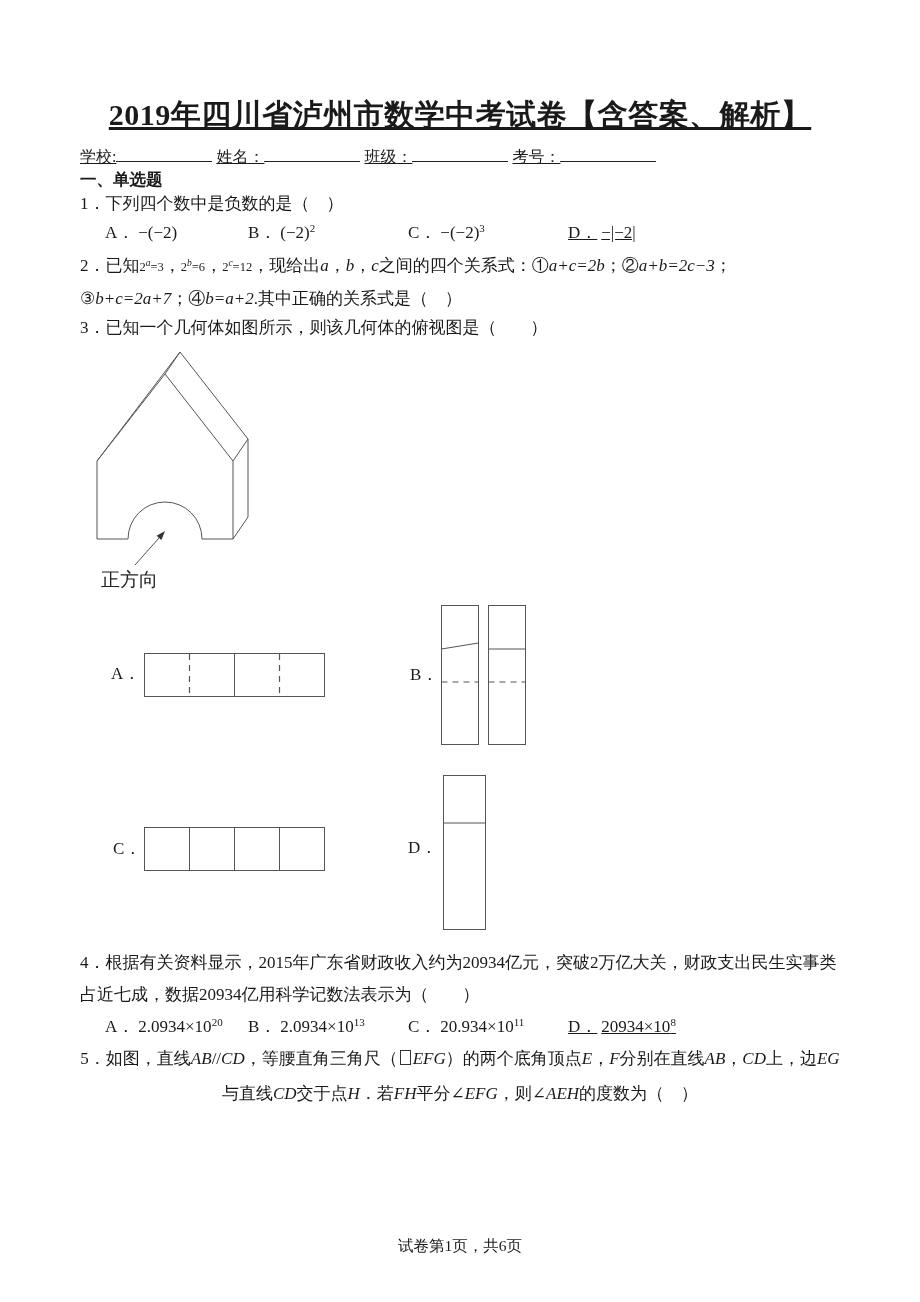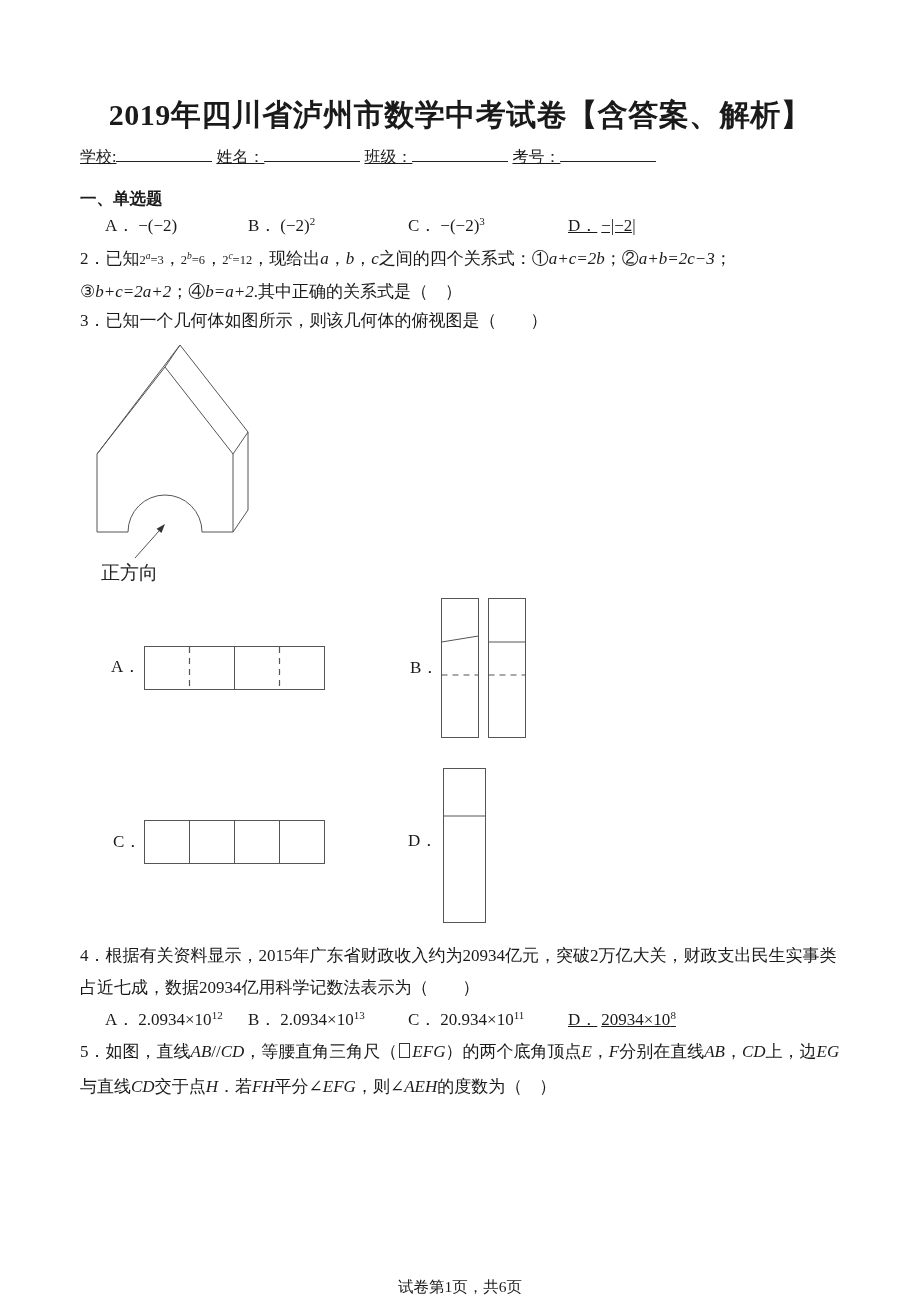--- a/index.html
+++ b/index.html
@@ -3,29 +3,29 @@
 <meta charset="utf-8">
 <style>
   html,body{margin:0;padding:0;}
   body{
     width:920px;height:1302px;background:#ffffff;position:relative;overflow:hidden;
     font-family:"Liberation Serif","DejaVu Serif",serif;color:#1a1a1a;
   }
   .page{padding:92px 80px 0 80px;}
   .title{
     margin:0;font-size:30px;line-height:46px;font-weight:700;text-align:center;
-    letter-spacing:0.5px;white-space:nowrap;
+    letter-spacing:0.5px;white-space:nowrap;text-decoration:underline;
   }
   .fields{margin-top:8px;font-size:16px;line-height:22px;white-space:nowrap;text-decoration:underline;}
   .field{margin-right:2px;}
   .blank{display:inline-block;width:96px;height:14px;border-bottom:1px solid #222;margin-right:2px;}
-  .sect{margin-top:20px;font-size:16.5px;line-height:22px;font-weight:700;}
+  .sect{margin-top:1px;font-size:16.5px;line-height:22px;font-weight:700;}
   .qline{font-size:17px;line-height:26px;white-space:nowrap;}
   .q2line{line-height:32px;}
-  .q5line{line-height:35px;}
+  .q5line{line-height:35px;text-align:center;}
   .q4line{line-height:32px;}
   .optrow{display:flex;align-items:center;height:30px;padding-left:25px;font-size:17px;white-space:nowrap;}
   .optrow.h32{height:32px;}
   .opt-a{width:143px;}
   .opt-b{width:160px;}
   .opt-c{width:160px;}
   .opt-d{flex:1;text-decoration:underline;}
   .opt-label{margin-right:4px;}
   
   .seg-t{}
@@ -33,48 +33,49 @@
   .seg-sup{font-size:11px;vertical-align:6px;}
   .seg-sm{font-size:12.5px;}
   .seg-smsup{font-size:9.5px;vertical-align:5px;font-style:italic;}
   .seg-box{display:inline-block;width:9px;height:13px;border:1px solid #333;margin:0 2px;vertical-align:-1px;}
   
   .fig3{position:relative;height:590px;margin-top:8px;}
   .fig3 svg{position:absolute;}
   .flabel{position:absolute;font-size:17px;line-height:22px;}
   .q4block{margin-top:8px;}
   .footer{
-    position:absolute;top:1277px;left:0;width:920px;text-align:center;
+    position:absolute;top:1236px;left:0;width:920px;text-align:center;
     font-size:15.5px;color:#1a1a1a;
   }
   svg .ln{stroke:#555;stroke-width:1;fill:none;}
   svg .dash{stroke:#555;stroke-width:1.2;fill:none;stroke-dasharray:6 5;}
   svg .fig-text{fill:#222;font-size:19px;font-family:"Liberation Serif","DejaVu Serif",serif;}
   svg .arrow-head{fill:#333;stroke:none;}
 </style>
 </head>
 <body>
 
 <div class="page">
 
   <h1 class="title">2019年四川省泸州市数学中考试卷【含答案、解析】</h1>
 
   <div class="fields"><span class="field"><span>学校:</span><span class="blank"></span></span><span class="field"><span>姓名：</span><span class="blank"></span></span><span class="field"><span>班级：</span><span class="blank"></span></span><span class="field"><span>考号：</span><span class="blank"></span></span></div>
 
   <div class="sect">一、单选题</div>
 
+  <div class="qline">1．下列四个数中是负数的是（　）</div>
   <div class="optrow">
     <span class="opt-a"><span class="opt-label">A．</span><span><span class="seg-t">−(−2)</span></span></span>
     <span class="opt-b"><span class="opt-label">B．</span><span><span class="seg-t">(−2)</span><span class="seg-sup">2</span></span></span>
     <span class="opt-c"><span class="opt-label">C．</span><span><span class="seg-t">−(−2)</span><span class="seg-sup">3</span></span></span>
     <span class="opt-d"><span class="opt-label">D．</span><span><span class="seg-t">−|−2|</span></span></span>
   </div>
 
   <div class="qline q2line"><span class="seg-t">2．已知</span><span class="seg-sm">2</span><span class="seg-smsup">a</span><span class="seg-sm">=3</span><span class="seg-t">，</span><span class="seg-sm">2</span><span class="seg-smsup">b</span><span class="seg-sm">=6</span><span class="seg-t">，</span><span class="seg-sm">2</span><span class="seg-smsup">c</span><span class="seg-sm">=12</span><span class="seg-t">，现给出</span><span class="seg-i">a</span><span class="seg-t">，</span><span class="seg-i">b</span><span class="seg-t">，</span><span class="seg-i">c</span><span class="seg-t">之间的四个关系式：①</span><span class="seg-i">a+c=2b</span><span class="seg-t">；②</span><span class="seg-i">a+b=2c−3</span><span class="seg-t">；</span></div>
-  <div class="qline q2line"><span class="seg-t">③</span><span class="seg-i">b+c=2a+2</span><span class="seg-t">；④</span><span class="seg-i">b=a+2</span><span class="seg-t">.其中正确的关系式是（　）</span></div>
+  <div class="qline q2line"><span class="seg-t">③</span><span class="seg-i">b+c=2a+7</span><span class="seg-t">；④</span><span class="seg-i">b=a+2</span><span class="seg-t">.其中正确的关系式是（　）</span></div>
 
   <div class="qline">3．已知一个几何体如图所示，则该几何体的俯视图是（　　）</div>
 
   <div class="fig3">
 
     <svg style="left:8px;top:0" width="175" height="245" viewBox="0 0 175 245">
       <path class="ln" d="M9,190 L9,112 L77,25 L145,112 L145,190 L114,190 A37,37 0 0 0 40,190 L9,190 Z"></path>
       <path class="ln" d="M9,112 L92,3"></path>
       <path class="ln" d="M77,25 L92,3"></path>
       <path class="ln" d="M92,3 L160,90"></path>
@@ -118,21 +119,21 @@
     <svg style="left:363px;top:426px" width="43" height="155" viewBox="0 0 43 155">
       <rect class="ln" x="0.5" y="0.5" width="42" height="154"></rect>
       <path class="ln" d="M0.5,48 L42.5,48"></path>
     </svg>
   </div>
 
   <div class="q4block">
     <div class="qline q4line">4．根据有关资料显示，2015年广东省财政收入约为20934亿元，突破2万亿大关，财政支出民生实事类</div>
     <div class="qline q4line">占近七成，数据20934亿用科学记数法表示为（　　）</div>
     <div class="optrow">
-      <span class="opt-a"><span class="opt-label">A．</span><span><span class="seg-t">2.0934×10</span><span class="seg-sup">12</span></span></span>
+      <span class="opt-a"><span class="opt-label">A．</span><span><span class="seg-t">2.0934×10</span><span class="seg-sup">20</span></span></span>
       <span class="opt-b"><span class="opt-label">B．</span><span><span class="seg-t">2.0934×10</span><span class="seg-sup">13</span></span></span>
       <span class="opt-c"><span class="opt-label">C．</span><span><span class="seg-t">20.934×10</span><span class="seg-sup">11</span></span></span>
       <span class="opt-d"><span class="opt-label">D．</span><span><span class="seg-t">20934×10</span><span class="seg-sup">8</span></span></span>
     </div>
   </div>
 
   <div class="qline q5line"><span class="seg-t">5．如图，直线</span><span class="seg-i">AB</span><span class="seg-t">//</span><span class="seg-i">CD</span><span class="seg-t">，等腰直角三角尺（</span><span class="seg-box"></span><span class="seg-i">EFG</span><span class="seg-t">）的两个底角顶点</span><span class="seg-i">E</span><span class="seg-t">，</span><span class="seg-i">F</span><span class="seg-t">分别在直线</span><span class="seg-i">AB</span><span class="seg-t">，</span><span class="seg-i">CD</span><span class="seg-t">上，边</span><span class="seg-i">EG</span></div>
   <div class="qline q5line"><span class="seg-t">与直线</span><span class="seg-i">CD</span><span class="seg-t">交于点</span><span class="seg-i">H</span><span class="seg-t">．若</span><span class="seg-i">FH</span><span class="seg-t">平分∠</span><span class="seg-i">EFG</span><span class="seg-t">，则∠</span><span class="seg-i">AEH</span><span class="seg-t">的度数为（　）</span></div>
 
 </div>

